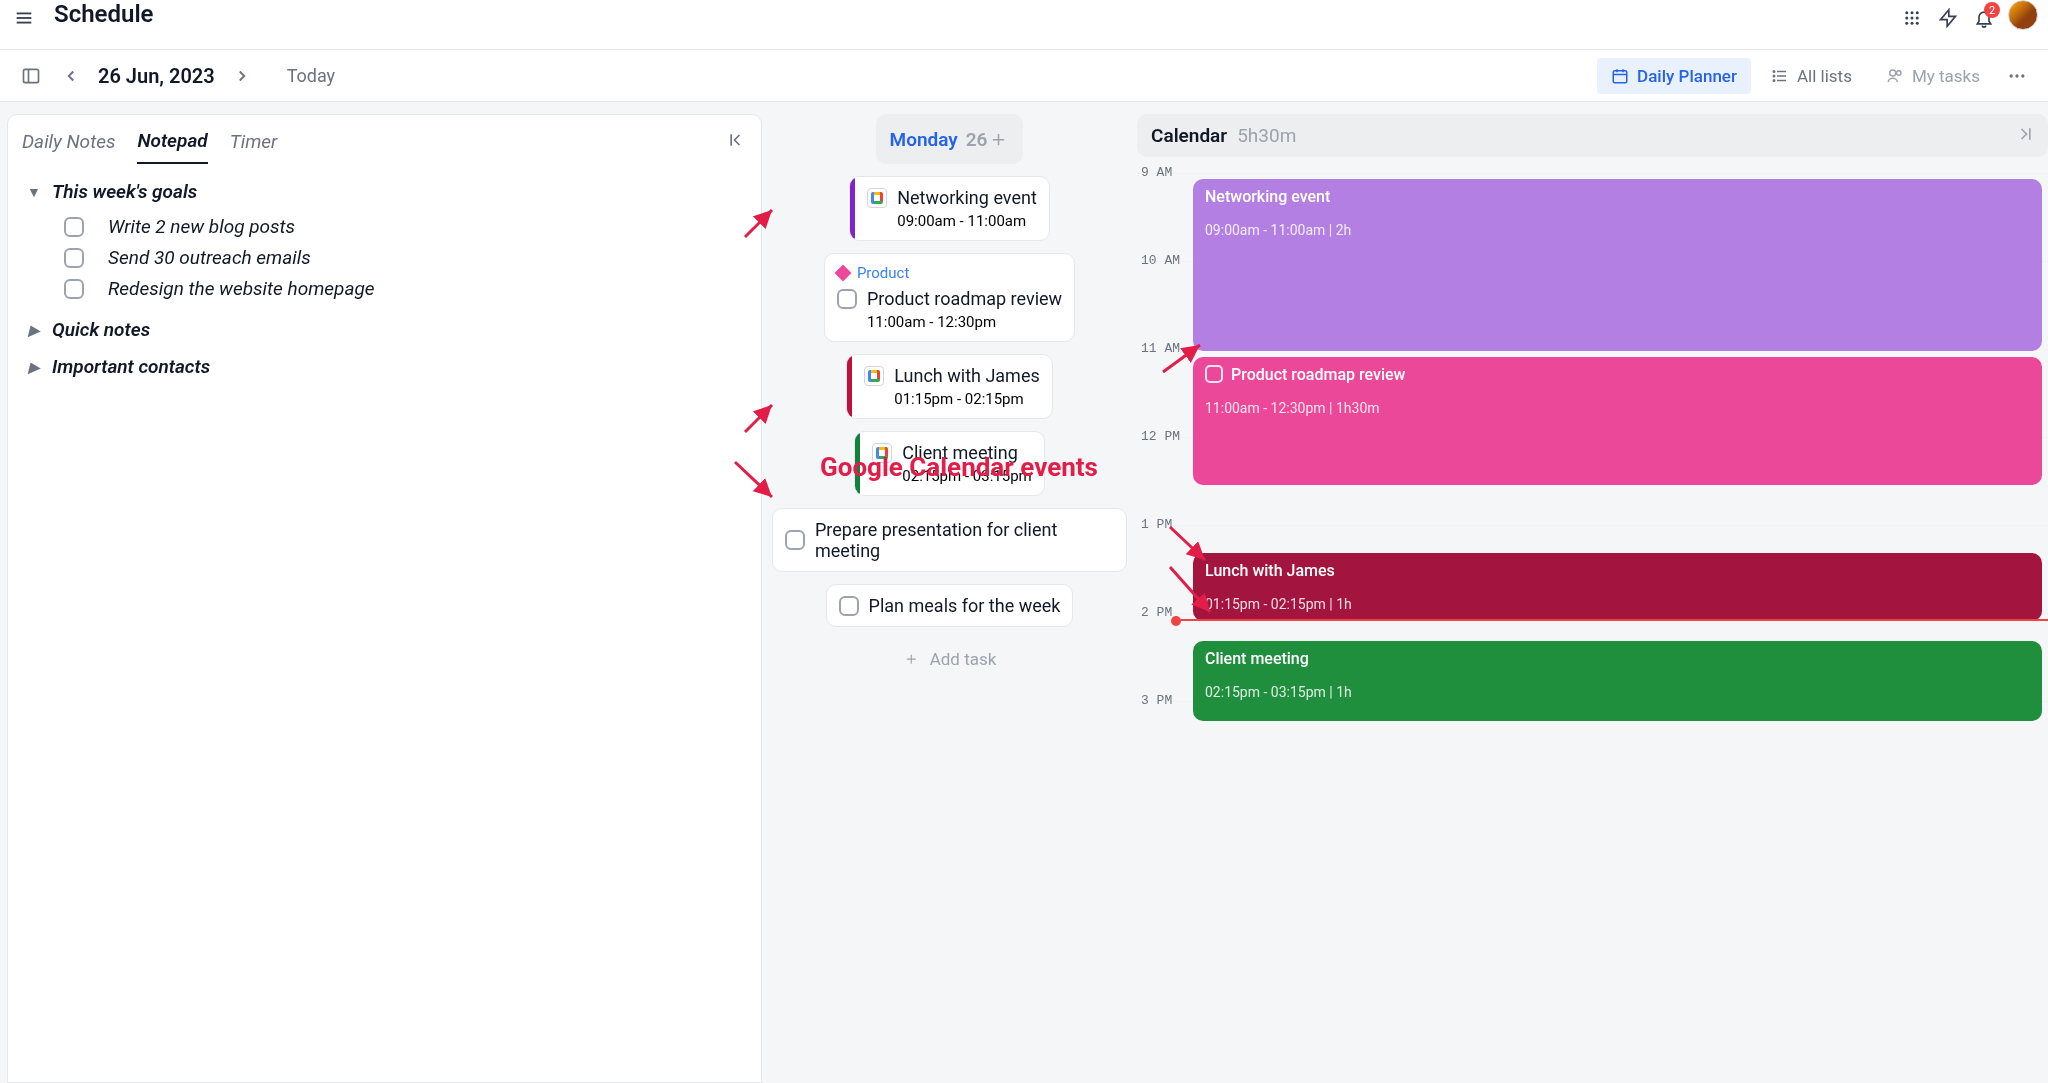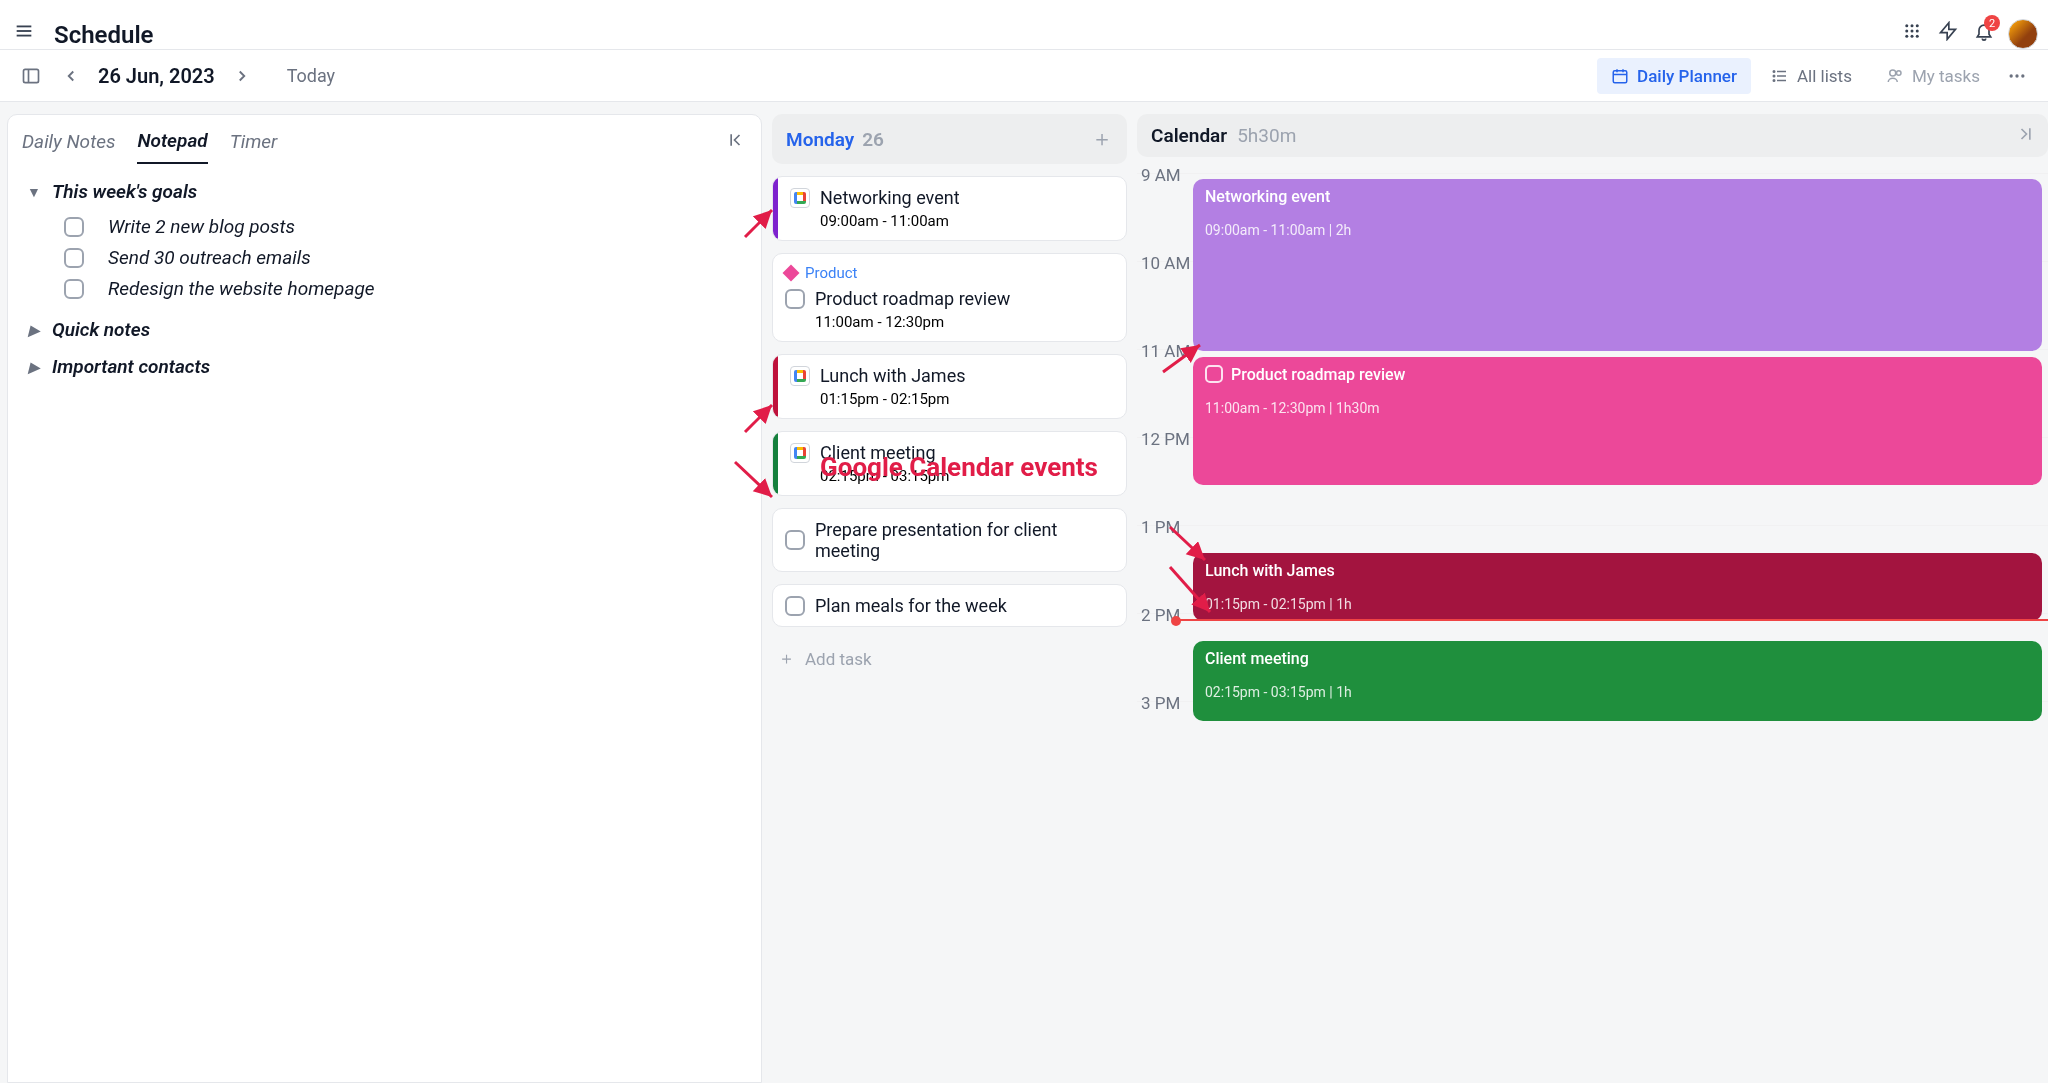--- a/index.html
+++ b/index.html
@@ -8,21 +8,21 @@
     font-family: -apple-system, BlinkMacSystemFont, "Segoe UI", Roboto, Helvetica, Arial, sans-serif;
     background: #ffffff;
     color: #111827;
     font-size: 14px;
   }
 
   
   .app-bar {
     height: 50px;
     display: flex;
-    align-items: flex-end;
+    align-items: flex-start;
     padding: 0 10px 0 6px;
     border-bottom: 1px solid #e5e7eb;
   }
   .hamburger {
     width: 36px; height: 36px;
     display: flex; align-items: center; justify-content: center;
     cursor: pointer; border-radius: 6px;
     color: #374151;
   }
   .app-title {
@@ -216,22 +216,23 @@
     flex:1;
     overflow:hidden;
   }
   .hour-row {
     position:absolute; left:0; right:0;
     border-top:1px solid #f1f1f2;
     height:88px;
   }
   .hour-label {
     position:absolute; left:4px; top:-9px;
-    font-size:17px; color:#6b7280;
+    font-size:13px; color:#6b7280;
     background:transparent;
+    font-family:Liberation Mono, monospace;
   }
   .event-block {
     position:absolute; left:56px; right:6px;
     border-radius:10px;
     color:#fff;
     padding:8px 12px;
     overflow:hidden;
   }
   .event-block .et { font-size:16px; font-weight:500; }
   .event-block .es { font-size:14px; opacity:.85; margin-top:16px; }
@@ -401,21 +402,21 @@
       </div>
       <div class="np-section">
         <div class="np-head">
           <span class="np-caret">▶</span>
           <span>Important contacts</span>
         </div>
       </div>
     </div>
   </div>
 
-  <div class="mid-col" style="position:relative;">
+  <div class="mid-col" style="position:relative;align-items:center;">
     <div class="mid-head">
       <span class="dayname">Monday</span>
       <span class="daynum">26</span>
       <span class="spacer"></span>
       <span class="plus">＋</span>
     </div>
 
     <div class="task-card">
       <div class="task-stripe" style="background:#7e22ce"></div>
       <div class="task-body">

